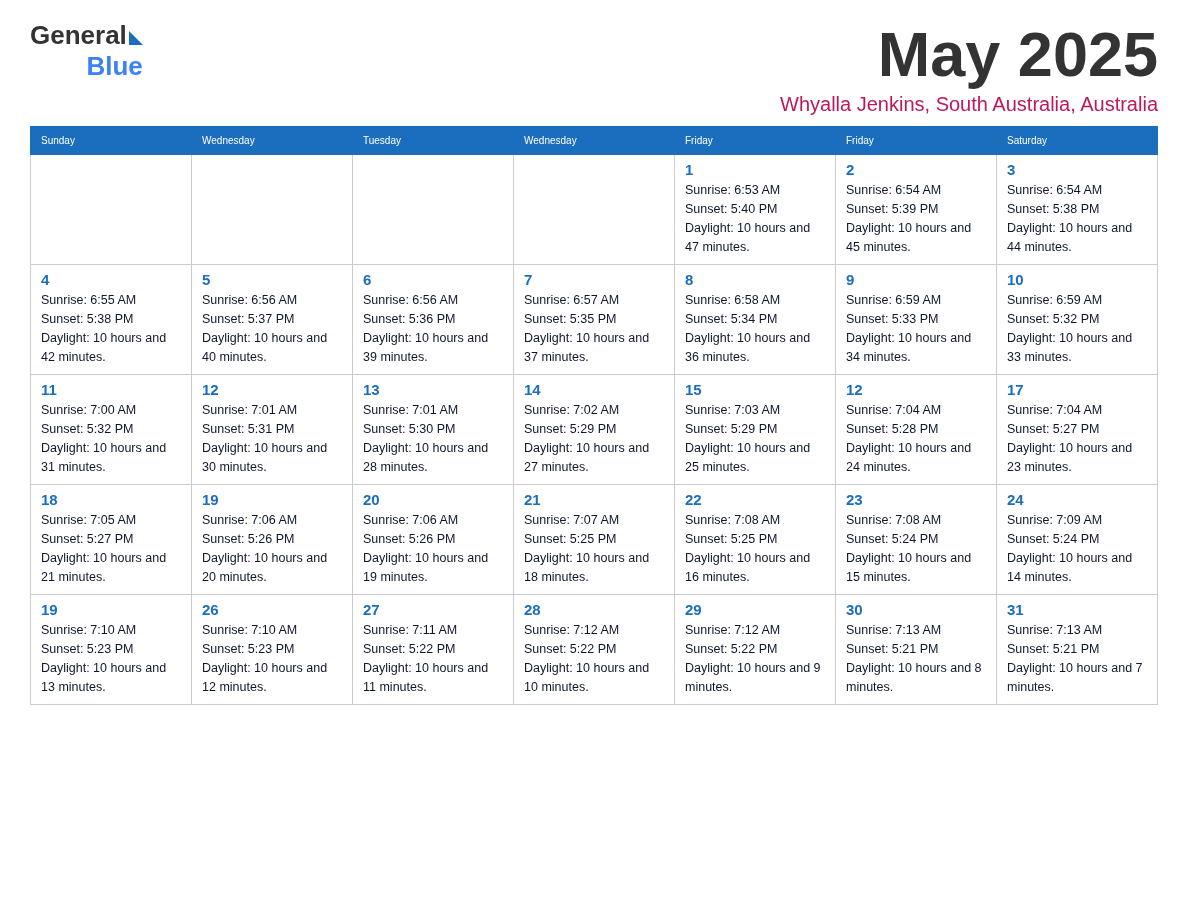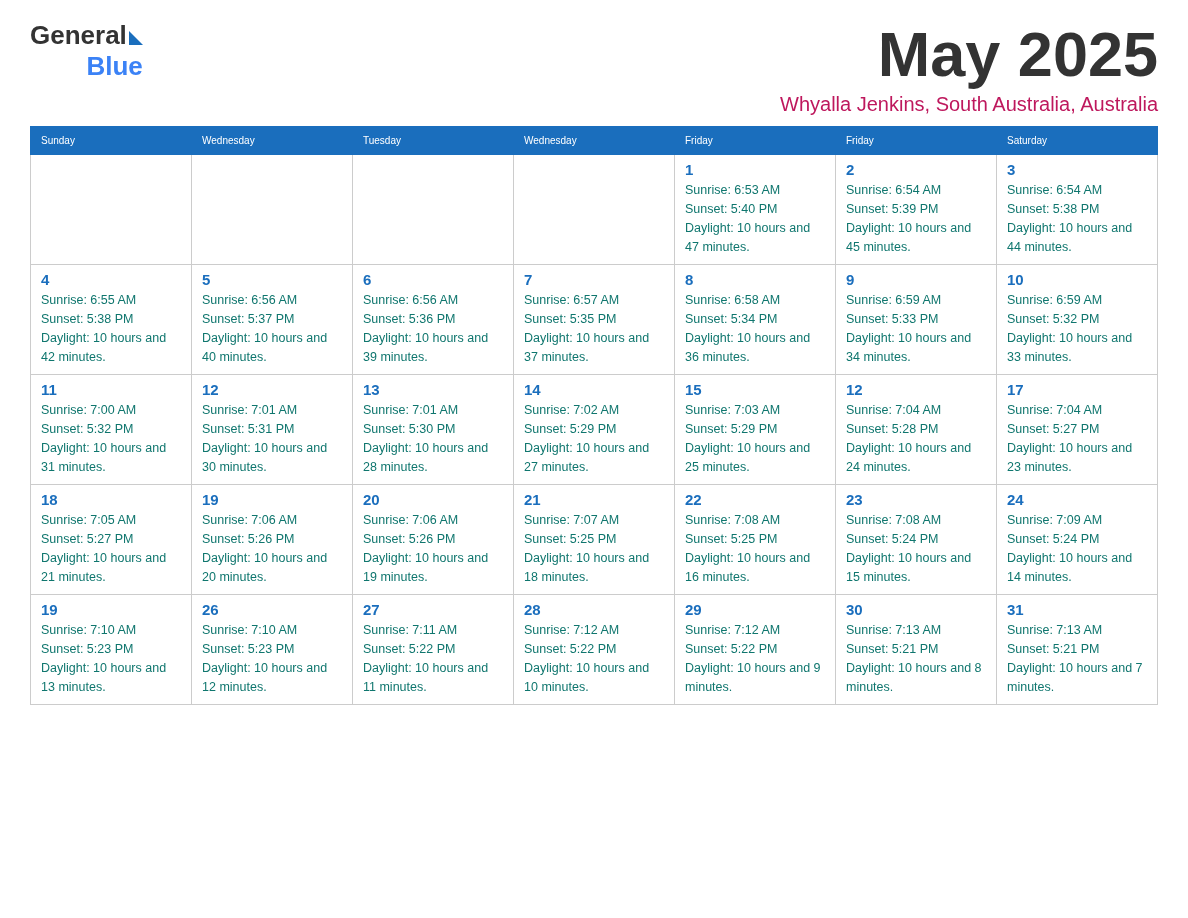--- a/index.html
+++ b/index.html
@@ -76,21 +76,21 @@
     .day-number {
       font-size: 15px;
       font-weight: bold;
       color: #1a6ebd;
       display: block;
       margin-bottom: 3px;
     }
     .day-info {
       font-size: 12.5px;
       line-height: 1.5;
-      color: #0f766e;
+      color: #0f172a;
     }
     .empty-cell {
       background: #fff;
     }
     tr.week-row td {
       height: 110px;
     }
     .logo-wrapper {
       display: flex;
       flex-direction: column;

